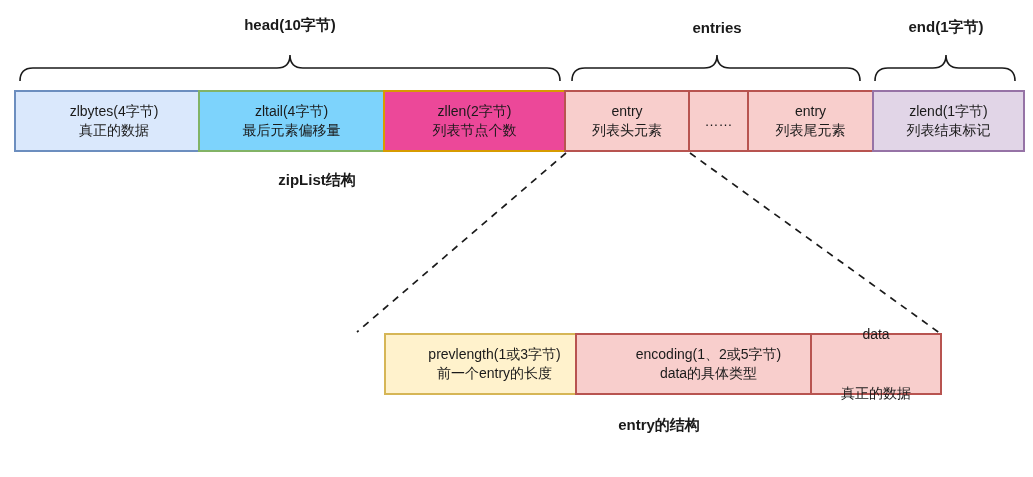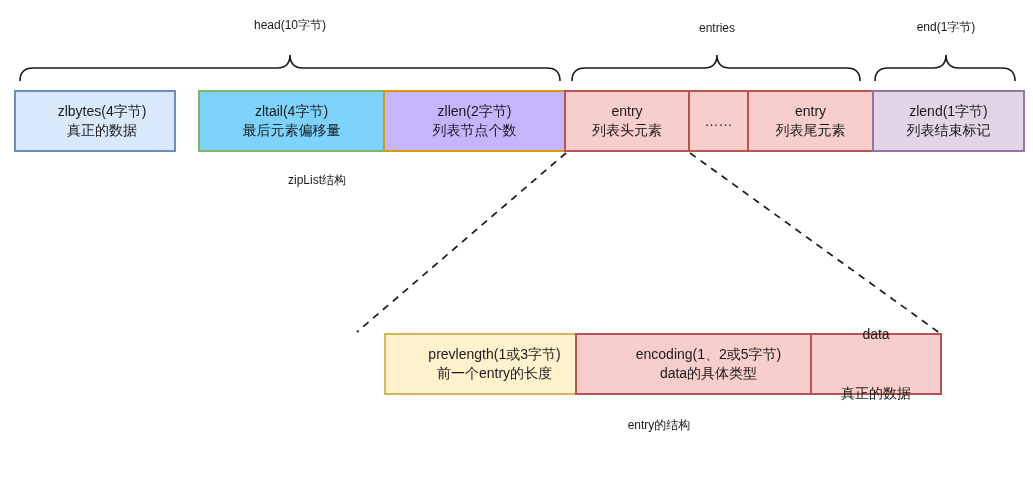--- a/index.html
+++ b/index.html
@@ -26,37 +26,38 @@
     flex-direction: column;
     align-items: center;
     justify-content: center;
     text-align: center;
     font-size: 14px;
     line-height: 19px;
     padding: 2px;
   }
   .row1 .box { top: 90px; }
   .row2 .box { top: 333px; }
-  .b-zlbytes    { left: 14px;  width: 162px; padding-left: 16px; }
+  .b-zlbytes    { left: 14px;  width: 186px; padding-left: 16px; }
   .b-zltail     { left: 198px; width: 187px; }
   .b-zllen      { left: 383px; width: 183px; }
   .b-entryhead  { left: 564px; width: 126px; }
   .b-ellipsis   { left: 688px; width: 61px;  }
   .b-entrytail  { left: 747px; width: 127px; }
   .b-zlend      { left: 872px; width: 153px; }
   .b-prevlength { left: 356px; width: 221px; }
   .b-encoding   { left: 575px; width: 237px; }
   .b-data       { left: 810px; width: 132px; gap: 40px; }
   .box .line:empty { display: none; }
   .label {
     position: absolute;
     transform: translateX(-50%);
     white-space: nowrap;
-    font-size: 12px;
+    font-size: 15px;
     line-height: 20px;
+    font-weight: bold;
   }
   .lbl-head    { left: 290px; top: 15px; }
   .lbl-entries { left: 717px; top: 18px; }
   .lbl-end     { left: 946px; top: 17px; }
   .lbl-ziplist { left: 317px; top: 170px; }
   .lbl-entry   { left: 659px; top: 415px; }
 </style>
 </head>
 <body>
 
@@ -80,21 +81,21 @@
 
   <div class="row1">
     <div class="box b-zlbytes" style="background: rgb(218, 232, 252); border-color: rgb(108, 142, 191);">
       <div class="line">zlbytes(4字节)</div>
       <div class="line">真正的数据</div>
     </div>
     <div class="box b-zltail" style="background: #7dd3fc; border-color: rgb(130, 179, 102);">
       <div class="line">zltail(4字节)</div>
       <div class="line">最后元素偏移量</div>
     </div>
-    <div class="box b-zllen" style="background: #c4b5fd; border-color: rgb(215, 155, 0);">
+    <div class="box b-zllen" style="background: #ec4899; border-color: rgb(215, 155, 0);">
       <div class="line">zllen(2字节)</div>
       <div class="line">列表节点个数</div>
     </div>
     <div class="box b-entryhead" style="background: rgb(248, 206, 204); border-color: rgb(184, 84, 80);">
       <div class="line">entry</div>
       <div class="line">列表头元素</div>
     </div>
     <div class="box b-ellipsis" style="background: rgb(248, 206, 204); border-color: rgb(184, 84, 80);">
       <div class="line">……</div>
 

